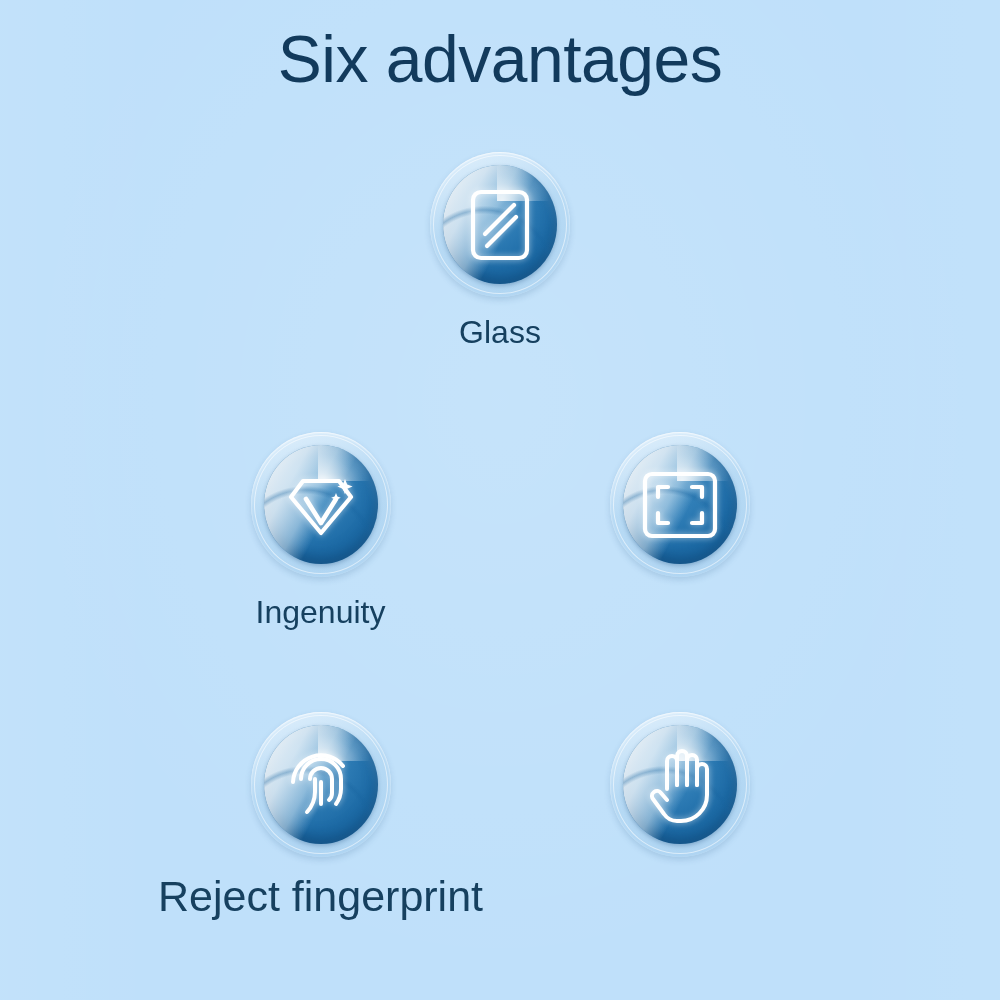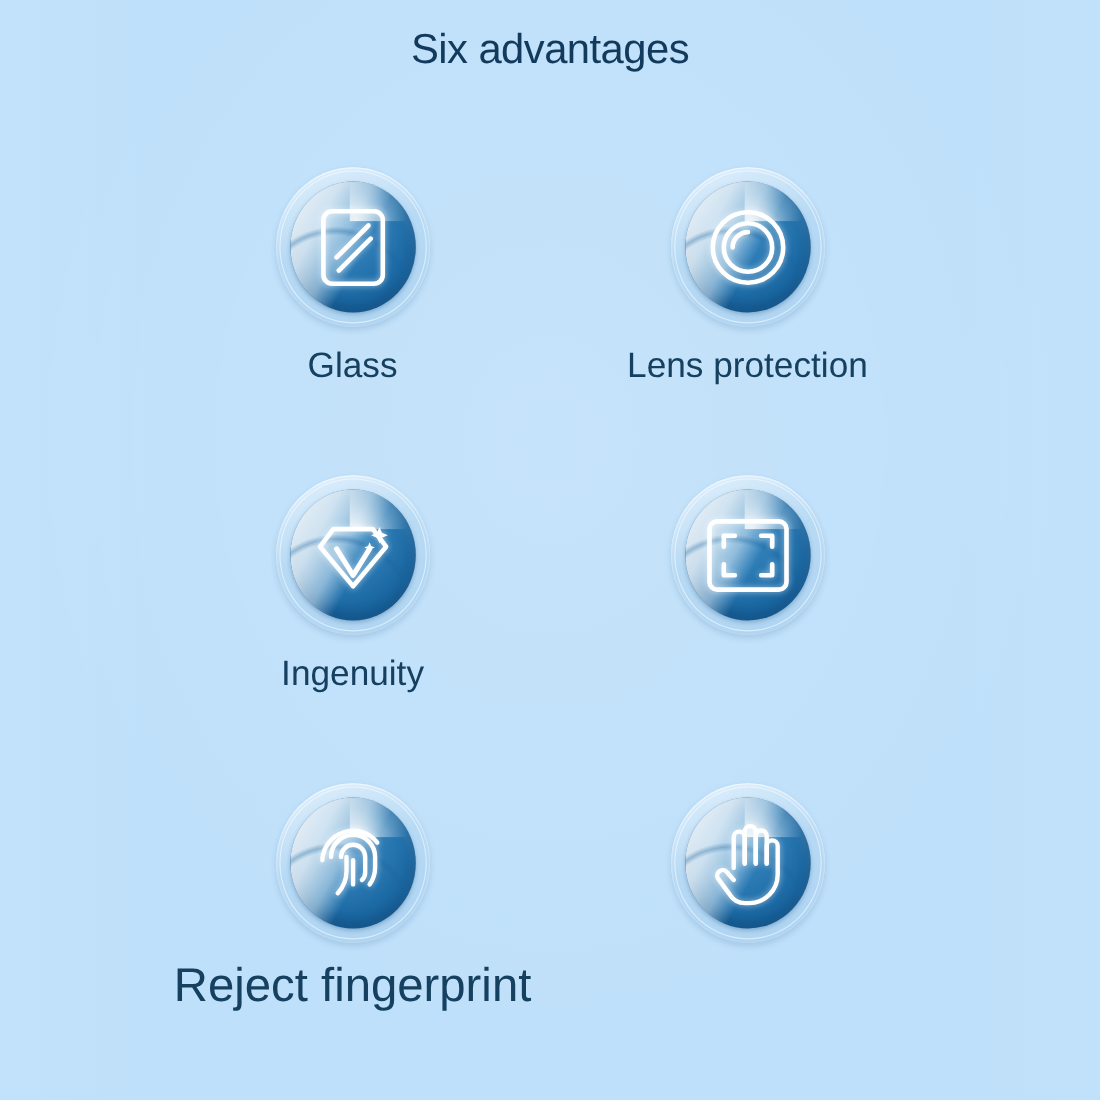--- a/index.html
+++ b/index.html
@@ -30,21 +30,21 @@
     width: 1000px;
     height: 1000px;
   }
 
   .page-title {
     position: absolute;
     top: 26px;
     left: 0;
     width: 1000px;
     text-align: center;
-    font-size: 38px;
+    font-size: 66px;
     line-height: 1.0;
     letter-spacing: -0.5px;
     color: #123a5c;
     font-weight: 400;
     font-family: "Liberation Sans", sans-serif;
   }
 
   .grid {
     position: absolute;
     top: 152px;
@@ -204,38 +204,20 @@
                 <rect x="4" y="4" width="54" height="66" rx="8" stroke="#ffffff" stroke-width="4.2"></rect>
                 <line x1="16" y1="46" x2="45" y2="17" stroke="#ffffff" stroke-width="4.2" stroke-linecap="round"></line>
                 <line x1="18" y1="58" x2="47" y2="29" stroke="#ffffff" stroke-width="4.2" stroke-linecap="round"></line>
               </svg>
             </div>
           </div>
         </div>
         <div class="cell-label">Glass</div>
       </div>
 
-      <div class="cell">
-        <div class="badge">
-          <div class="ring-outer"></div>
-          <div class="disc">
-            <div class="gloss"></div>
-            <div class="gloss-curve"></div>
-            <div class="gloss-notch"></div>
-            <div class="icon">
-              <svg width="72" height="72" viewBox="0 0 72 72" fill="none" xmlns="http://www.w3.org/2000/svg">
-                <circle cx="36" cy="36" r="32" stroke="#ffffff" stroke-width="4.2"></circle>
-                <circle cx="36" cy="36" r="22" stroke="#ffffff" stroke-width="4.2"></circle>
-                <path d="M36 22 A14 14 0 0 0 22 36" stroke="#ffffff" stroke-width="4.2" stroke-linecap="round"></path>
-              </svg>
-            </div>
-          </div>
-        </div>
-        <div class="cell-label">Lens protection</div>
-      </div>
 
     </div>
 
     <div class="row row-2">
 
       <div class="cell">
         <div class="badge">
           <div class="ring-outer"></div>
           <div class="disc">
             <div class="gloss"></div>

